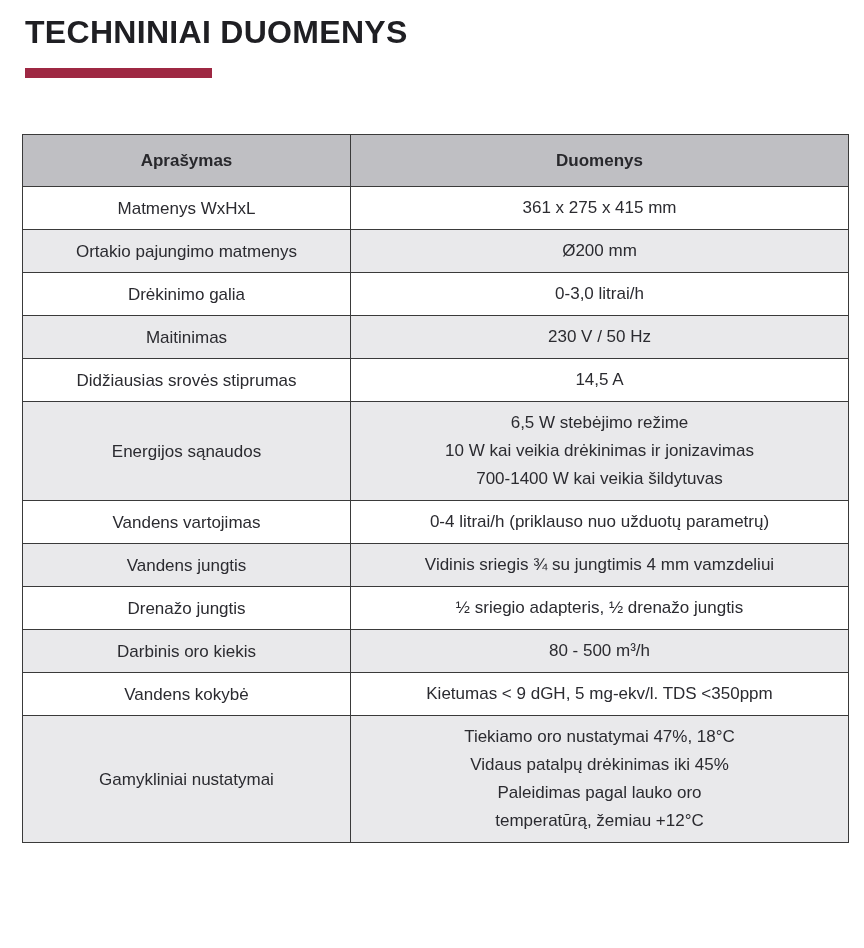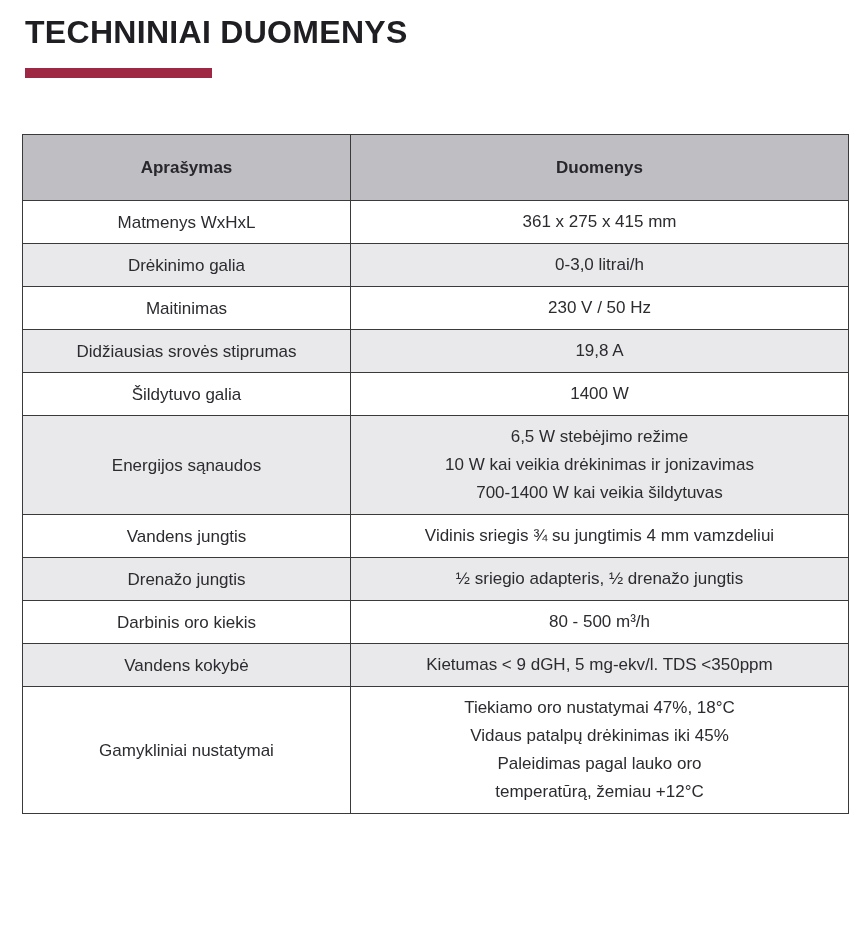--- a/index.html
+++ b/index.html
@@ -46,21 +46,21 @@
   .spec-table th,
   .spec-table td {
     border: 1px solid var(--border-color);
     text-align: center;
     vertical-align: middle;
     font-size: 17px;
     padding: 7px 12px;
   }
   .spec-table th {
     background: var(--header-bg);
-    height: 66px;
+    height: 52px;
     font-weight: bold;
     font-size: 17px;
     color: #28282c;
   }
   .spec-table td {
     background: #ffffff;
     line-height: 27px;
     margin-top: 41px;
   }
   .spec-table tbody tr:nth-child(even) td {
@@ -90,49 +90,55 @@
       </tr>
     </thead>
     <tbody>
         <tr>
           <td>Matmenys WxHxL</td>
           <td>
             <div class="value-line">361 x 275 x 415 mm</div>
           </td>
         </tr>
         <tr>
+          <td>Ortakio pajungimo matmenys</td>
+          <td>
+            <div class="value-line">Ø200 mm</div>
+          </td>
+        </tr>
+        <tr>
           <td>Drėkinimo galia</td>
           <td>
             <div class="value-line">0-3,0 litrai/h</div>
           </td>
         </tr>
         <tr>
           <td>Maitinimas</td>
           <td>
             <div class="value-line">230 V / 50 Hz</div>
           </td>
         </tr>
         <tr>
           <td>Didžiausias srovės stiprumas</td>
           <td>
-            <div class="value-line">19,8 A</div>
-          </td>
-        </tr>
-        <tr>
-          <td>Šildytuvo galia</td>
-          <td>
-            <div class="value-line">1400 W</div>
+            <div class="value-line">14,5 A</div>
           </td>
         </tr>
         <tr>
           <td>Energijos sąnaudos</td>
           <td>
             <div class="value-line">6,5 W stebėjimo režime</div>
             <div class="value-line">10 W kai veikia drėkinimas ir jonizavimas</div>
             <div class="value-line">700-1400 W kai veikia šildytuvas</div>
+          </td>
+        </tr>
+        <tr>
+          <td>Vandens vartojimas</td>
+          <td>
+            <div class="value-line">0-4 litrai/h (priklauso nuo užduotų parametrų)</div>
           </td>
         </tr>
         <tr>
           <td>Vandens jungtis</td>
           <td>
             <div class="value-line">Vidinis sriegis ¾ su jungtimis 4 mm vamzdeliui</div>
           </td>
         </tr>
         <tr>
           <td>Drenažo jungtis</td>

